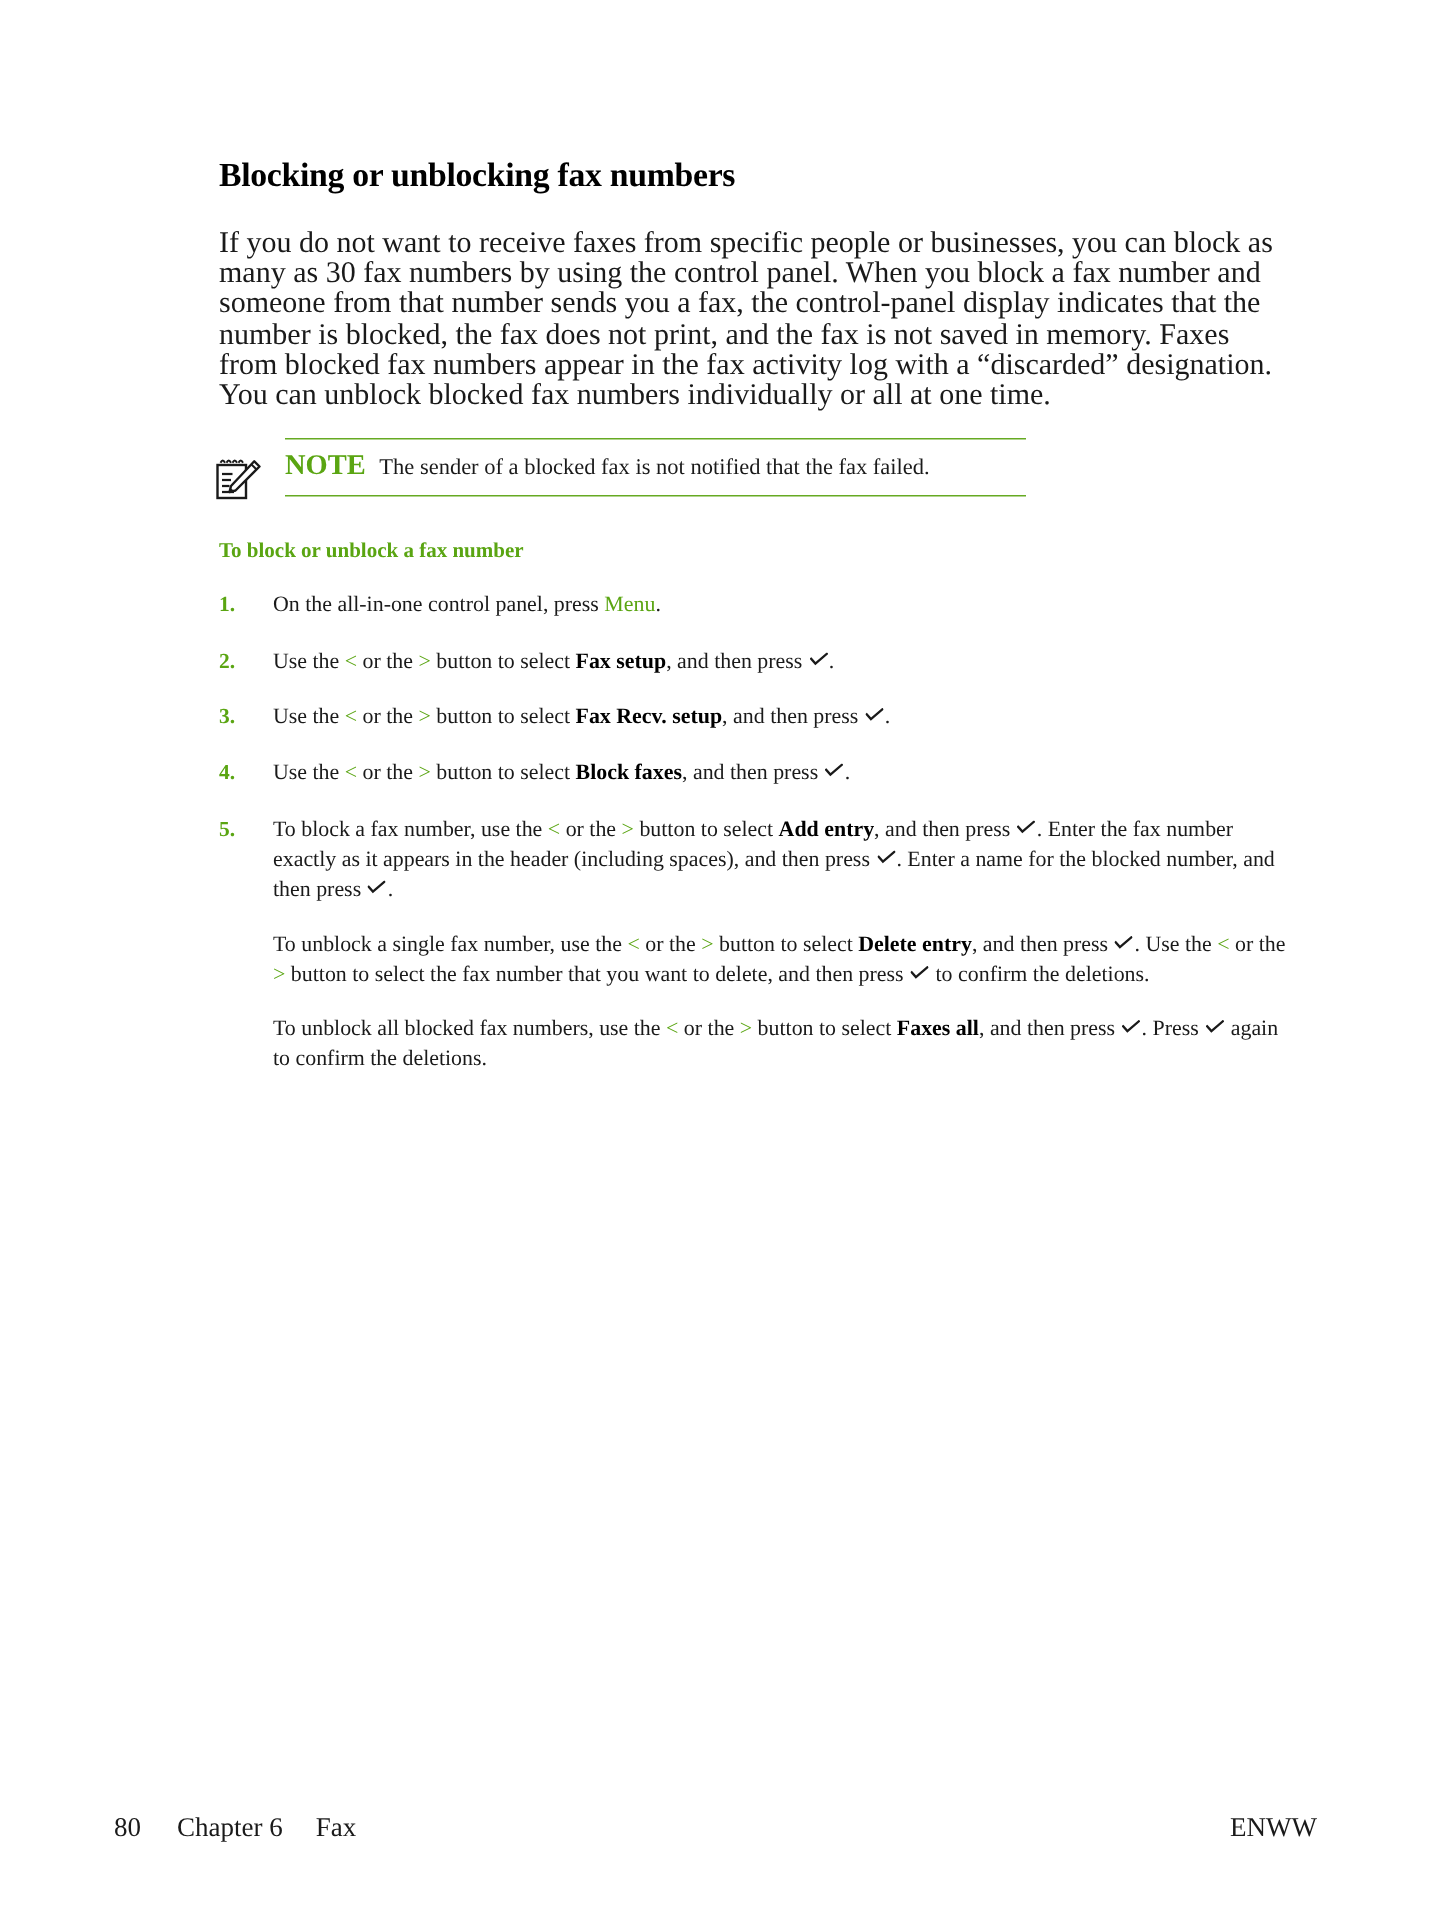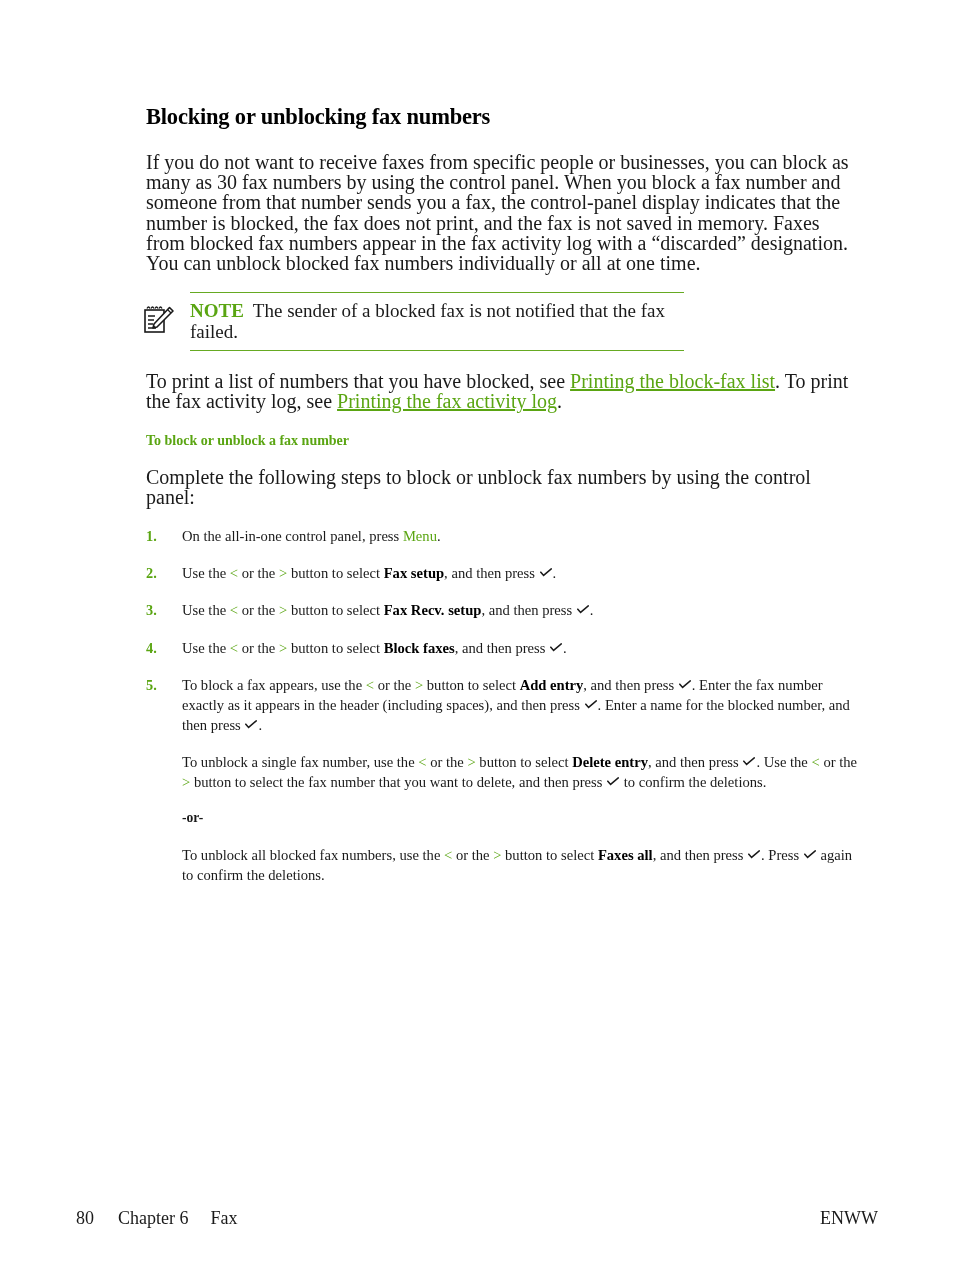--- a/index.html
+++ b/index.html
@@ -70,21 +70,21 @@
     padding: 7px 0 8px 0;
     width: 494px;
   }
   .note-label {
     color: #5aa512;
     font-weight: bold;
     font-size: 19px;
     margin-right: 9px;
   }
   .note-text {
-    font-size: 19px;
+    font-size: 15px;
     line-height: 20px;
     color: #1a1a1a;
   }
 
   
   h2.sub-heading {
     color: #5aa512;
     font-size: 14px;
     font-weight: bold;
     margin: 22px 0 17px 0;
@@ -198,25 +198,23 @@
           <path d="M27.5 3.5 L31 7 L15 23 L11 24 L12 20 Z" fill="#ffffff" stroke="#1a1a1a" stroke-width="1.6" stroke-linejoin="round"></path>
           <line x1="25.5" y1="5.5" x2="29" y2="9" stroke="#1a1a1a" stroke-width="1.3"></line>
           <path d="M11 24 L12.3 21.7 L13.6 23 Z" fill="#1a1a1a"></path>
         </svg>
       </span>
       <div class="note-body">
         <span class="note-label">NOTE</span><span class="note-text">The sender of a blocked fax is not notified that the fax failed.</span>
       </div>
     </div>
 
-    <p class="body"><span>To print a list of numbers that you have blocked, see </span><a href="#" class="doclink">Printing the block-fax list</a><span>. To print the fax activity log, see </span><a href="#" class="doclink">Printing the fax activity log</a><span>.</span></p>
 
     <h2 class="sub-heading">To block or unblock a fax number</h2>
 
-    <p class="body">Complete the following steps to block or unblock fax numbers by using the control panel:</p>
 
     <ol class="steps" id="steps-list">
         <li>
           <span class="step-num">1.</span>
           <div class="step-para"><span>On the all-in-one control panel, press </span><span class="g arrow">Menu</span><span>.</span></div>
         </li>
         <li>
           <span class="step-num">2.</span>
           <div class="step-para"><span>Use the </span><span class="g arrow">&lt;</span><span> or the </span><span class="g arrow">&gt;</span><span> button to select </span><span class="bold">Fax setup</span><span>, and then press </span><span class="chk"><svg width="12" height="11" viewBox="0 0 12 11" xmlns="http://www.w3.org/2000/svg">
                 <path d="M0.8 4.2 L3.6 7.4 L11.2 0.9" fill="none" stroke="#1a1a1a" stroke-width="1.5" stroke-linecap="square"></path>
@@ -229,33 +227,32 @@
               </svg></span><span>.</span></div>
         </li>
         <li>
           <span class="step-num">4.</span>
           <div class="step-para"><span>Use the </span><span class="g arrow">&lt;</span><span> or the </span><span class="g arrow">&gt;</span><span> button to select </span><span class="bold">Block faxes</span><span>, and then press </span><span class="chk"><svg width="12" height="11" viewBox="0 0 12 11" xmlns="http://www.w3.org/2000/svg">
                 <path d="M0.8 4.2 L3.6 7.4 L11.2 0.9" fill="none" stroke="#1a1a1a" stroke-width="1.5" stroke-linecap="square"></path>
               </svg></span><span>.</span></div>
         </li>
         <li>
           <span class="step-num">5.</span>
-          <div class="step-para"><span>To block a fax appears, use the </span><span class="g arrow">&lt;</span><span> or the </span><span class="g arrow">&gt;</span><span> button to select </span><span class="bold">Add entry</span><span>, and then press </span><span class="chk"><svg width="12" height="11" viewBox="0 0 12 11" xmlns="http://www.w3.org/2000/svg">
+          <div class="step-para"><span>To block a fax number, use the </span><span class="g arrow">&lt;</span><span> or the </span><span class="g arrow">&gt;</span><span> button to select </span><span class="bold">Add entry</span><span>, and then press </span><span class="chk"><svg width="12" height="11" viewBox="0 0 12 11" xmlns="http://www.w3.org/2000/svg">
                 <path d="M0.8 4.2 L3.6 7.4 L11.2 0.9" fill="none" stroke="#1a1a1a" stroke-width="1.5" stroke-linecap="square"></path>
               </svg></span><span>. Enter the fax number exactly as it appears in the header (including spaces), and then press </span><span class="chk"><svg width="12" height="11" viewBox="0 0 12 11" xmlns="http://www.w3.org/2000/svg">
                 <path d="M0.8 4.2 L3.6 7.4 L11.2 0.9" fill="none" stroke="#1a1a1a" stroke-width="1.5" stroke-linecap="square"></path>
               </svg></span><span>. Enter a name for the blocked number, and then press </span><span class="chk"><svg width="12" height="11" viewBox="0 0 12 11" xmlns="http://www.w3.org/2000/svg">
                 <path d="M0.8 4.2 L3.6 7.4 L11.2 0.9" fill="none" stroke="#1a1a1a" stroke-width="1.5" stroke-linecap="square"></path>
               </svg></span><span>.</span></div>
           <div class="step-para"><span>To unblock a single fax number, use the </span><span class="g arrow">&lt;</span><span> or the </span><span class="g arrow">&gt;</span><span> button to select </span><span class="bold">Delete entry</span><span>, and then press </span><span class="chk"><svg width="12" height="11" viewBox="0 0 12 11" xmlns="http://www.w3.org/2000/svg">
                 <path d="M0.8 4.2 L3.6 7.4 L11.2 0.9" fill="none" stroke="#1a1a1a" stroke-width="1.5" stroke-linecap="square"></path>
               </svg></span><span>. Use the </span><span class="g arrow">&lt;</span><span> or the </span><span class="g arrow">&gt;</span><span> button to select the fax number that you want to delete, and then press </span><span class="chk"><svg width="12" height="11" viewBox="0 0 12 11" xmlns="http://www.w3.org/2000/svg">
                 <path d="M0.8 4.2 L3.6 7.4 L11.2 0.9" fill="none" stroke="#1a1a1a" stroke-width="1.5" stroke-linecap="square"></path>
               </svg></span><span> to confirm the deletions.</span></div>
-          <div class="step-para or-label"><span>-or-</span></div>
           <div class="step-para"><span>To unblock all blocked fax numbers, use the </span><span class="g arrow">&lt;</span><span> or the </span><span class="g arrow">&gt;</span><span> button to select </span><span class="bold">Faxes all</span><span>, and then press </span><span class="chk"><svg width="12" height="11" viewBox="0 0 12 11" xmlns="http://www.w3.org/2000/svg">
                 <path d="M0.8 4.2 L3.6 7.4 L11.2 0.9" fill="none" stroke="#1a1a1a" stroke-width="1.5" stroke-linecap="square"></path>
               </svg></span><span>. Press </span><span class="chk"><svg width="12" height="11" viewBox="0 0 12 11" xmlns="http://www.w3.org/2000/svg">
                 <path d="M0.8 4.2 L3.6 7.4 L11.2 0.9" fill="none" stroke="#1a1a1a" stroke-width="1.5" stroke-linecap="square"></path>
               </svg></span><span> again to confirm the deletions.</span></div>
         </li>
       </ol>
 
   </div>
 

